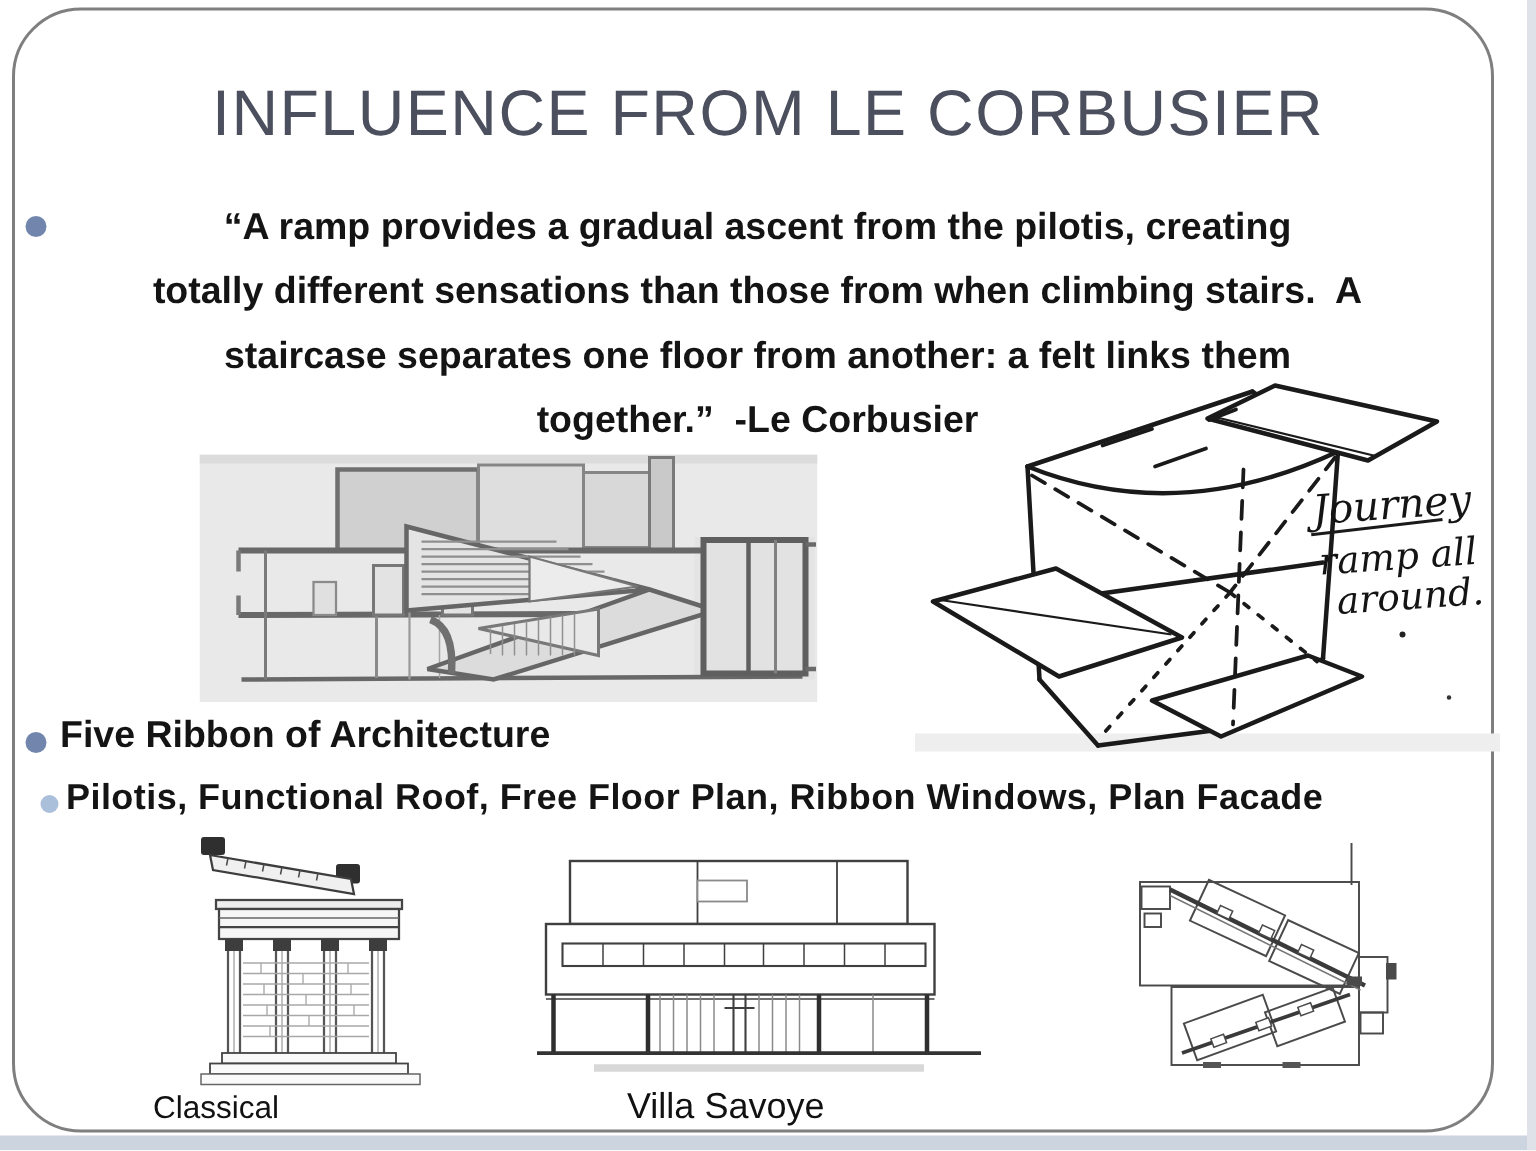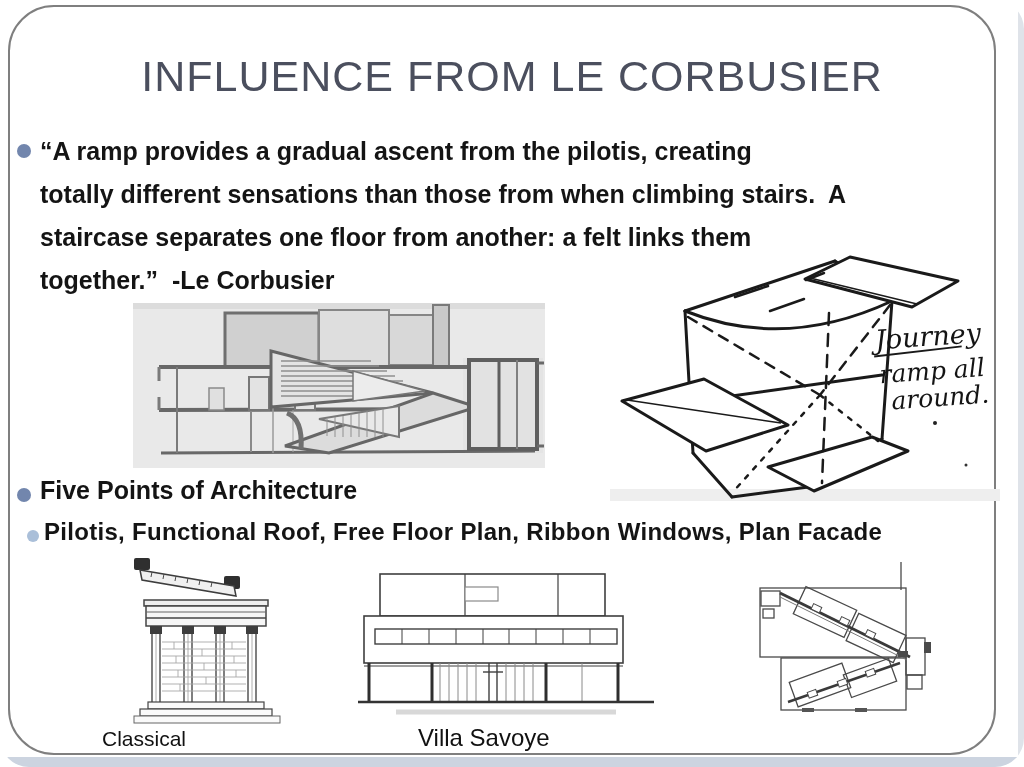--- a/index.html
+++ b/index.html
@@ -1,28 +1,28 @@
 <!DOCTYPE html>
 <html><head>
 <meta charset="utf-8">
 <style>
   html,body{margin:0;padding:0;background:#ffffff;}
   .canvas{position:relative;width:1024px;height:767px;background:#ffffff;overflow:hidden;
-          font-family:"Liberation Sans",sans-serif;color:#141414;border-radius:29px;}
+          font-family:"Liberation Sans",sans-serif;color:#141414;}
   .slide-frame{position:absolute;left:8px;top:5px;width:988px;height:750px;box-sizing:border-box;
                border:2px solid #7f7f7f;border-radius:46px;background:#ffffff;}
   .bottom-strip{position:absolute;left:0;top:757px;width:1024px;height:10px;background:#ccd4e0;}
   .right-strip{position:absolute;left:1018px;top:0;width:6px;height:767px;background:#dfe3e9;}
   .title{position:absolute;left:0;top:52px;width:1024px;text-align:center;
          font-size:43px;letter-spacing:1px;color:#4b4f5e;font-weight:400;}
   .bullet{position:absolute;border-radius:50%;}
   .b-lvl1{width:14px;height:14px;background:#7286ad;}
   .b-lvl2{width:12px;height:12px;background:#aabfd9;}
   .quote{position:absolute;left:40px;top:130px;width:930px;font-size:25px;font-weight:700;}
-  .quote .line{height:43px;line-height:43px;white-space:pre;}
+  .quote .line{height:43px;line-height:43px;white-space:pre;text-align:center;}
   .five-points{position:absolute;left:40px;top:476px;font-size:25px;font-weight:700;white-space:pre;}
   .sub-points{position:absolute;left:44px;top:518px;font-size:24px;font-weight:700;
               letter-spacing:0.3px;white-space:pre;}
   .caption{position:absolute;font-size:21px;color:#111111;}
   .sketch{position:absolute;}
   svg{display:block;}
   .hand{font-family:"DejaVu Serif",serif;font-style:italic;fill:#141414;}
 </style>
 </head>
 <body>
@@ -133,21 +133,21 @@
       <g transform="rotate(-4 300 100)">
         <text class="hand" x="266" y="94" font-size="27">Journey</text>
         <line x1="264" y1="101" x2="352" y2="97" stroke="#1a1a1a" stroke-width="2"></line>
         <text class="hand" x="268" y="128" font-size="25">ramp all</text>
         <text class="hand" x="278" y="155" font-size="25">around.</text>
       </g>
     </svg>
   </div>
 
   <span class="bullet b-lvl1" style="left:17px;top:488px;"></span>
-  <div class="five-points">Five Points of Architecture</div>
+  <div class="five-points">Five Ribbon of Architecture</div>
   <span class="bullet b-lvl2" style="left:27px;top:530px;"></span>
   <div class="sub-points">Pilotis, Functional Roof, Free Floor Plan, Ribbon Windows, Plan Facade</div>
 
   <div class="sketch" style="left:124px;top:556px;width:164px;height:170px;">
     <svg viewBox="0 0 164 170" width="164" height="170">
       <rect x="10" y="2" width="16" height="12" fill="#2f2f2f" rx="2"></rect>
       <rect x="100" y="20" width="16" height="13" fill="#2f2f2f" rx="2"></rect>
       <polygon points="16,14 110,30 112,40 18,24" fill="#f0f0f0" stroke="#3d3d3d" stroke-width="1.5"></polygon>
       <g stroke="#4a4a4a" stroke-width="1">
         <line x1="28" y1="16" x2="27" y2="21"></line>

